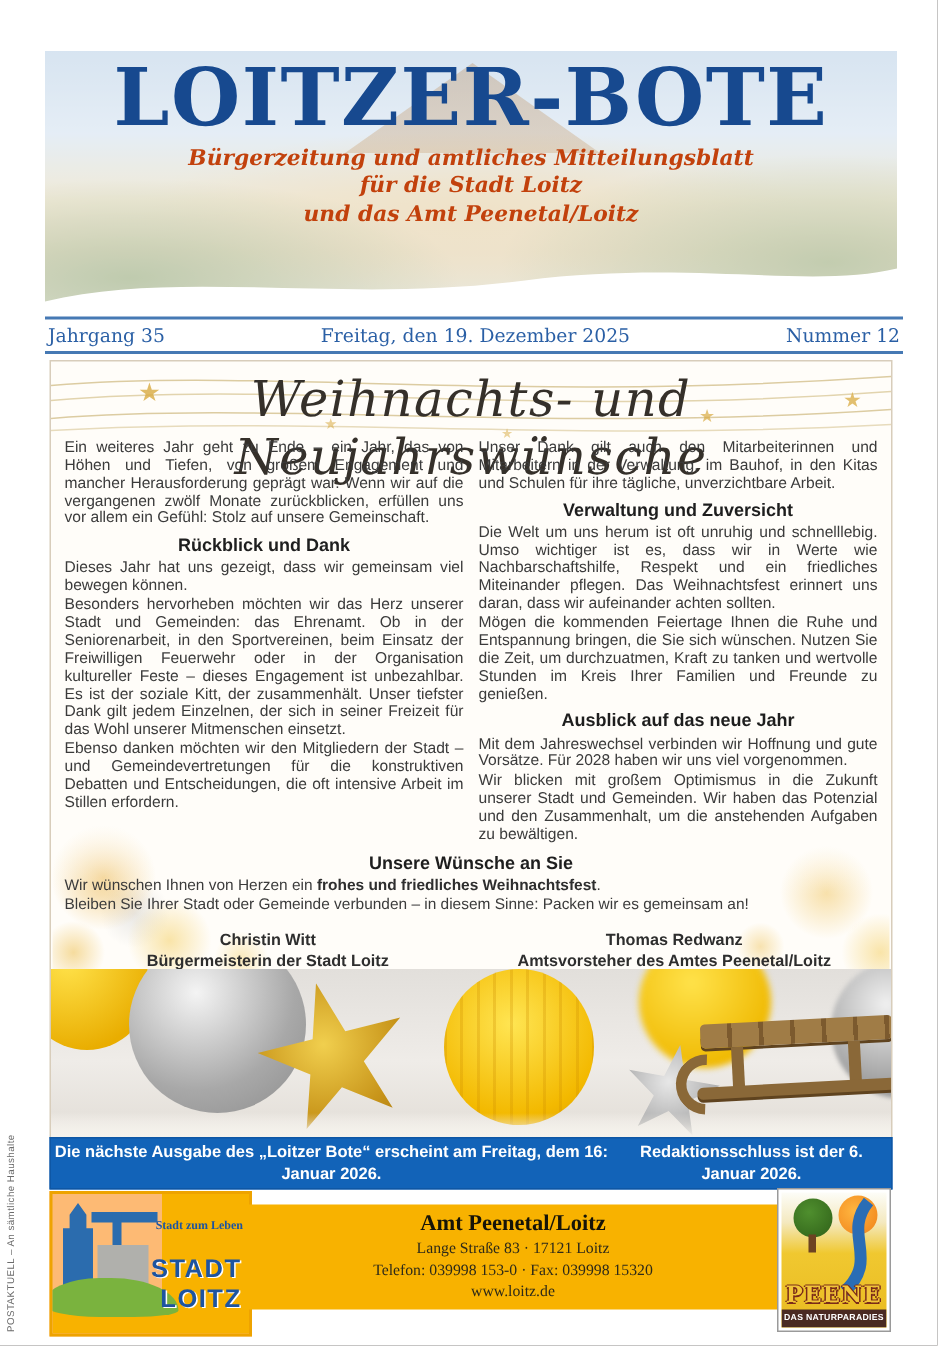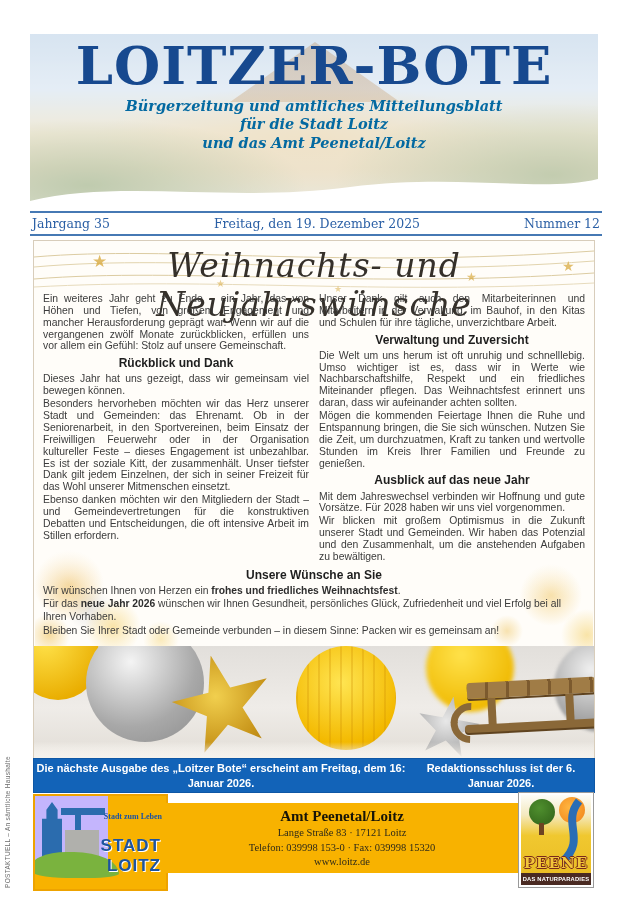--- a/index.html
+++ b/index.html
@@ -15,21 +15,21 @@
       radial-gradient(ellipse 50% 40% at 50% 62%, rgba(224,198,148,.95), transparent 78%),
       linear-gradient(#b3cce4 0%, #cddded 32%, #e3d7b4 58%, #ddcaa1 78%, #d3d2ba 100%);}
   .masthead-photo::after{content:"";position:absolute;inset:0;background:rgba(255,255,255,.48);}
   .masthead-roof{position:absolute;left:200px;top:8px;width:170px;height:60px;
     background:linear-gradient(#b98d5e,#caa172);clip-path:polygon(50% 0,100% 100%,0 100%);opacity:.35;}
   .masthead-wave{position:absolute;left:0;bottom:-1px;width:100%;height:34px;}
   .masthead-text{position:relative;z-index:2;text-align:center;}
   .masthead-title{margin-top:4px;font-family:"DejaVu Serif","Liberation Serif",serif;font-weight:bold;
     font-size:53px;line-height:1.05;color:#17498f;letter-spacing:1px;}
   .masthead-sub{margin-top:3px;font-family:"DejaVu Serif","Liberation Serif",serif;font-style:italic;
-    font-weight:bold;font-size:14.5px;line-height:1.3;color:#0369a1;}
+    font-weight:bold;font-size:14.5px;line-height:1.3;color:#c2410c;}
 
   
   .infobar{position:absolute;left:30px;top:211px;width:568px;display:flex;justify-content:space-between;
     border-top:2px solid #4679b4;border-bottom:2px solid #4679b4;padding:3px 2px;
     font-family:"DejaVu Serif","Liberation Serif",serif;font-size:12.5px;color:#2a5fa5;}
 
   
   .article-box{position:absolute;left:33px;top:240px;width:560px;height:517px;
     border:1px solid #d8cdbb;background:#fffdf9;overflow:hidden;}
   .headline-wrap{position:relative;height:50px;}
@@ -96,21 +96,21 @@
     border-radius:50%;border-right-color:transparent;border-bottom-color:transparent;transform:rotate(-40deg);}
   .strip-floor{position:absolute;left:0;right:0;bottom:0;height:16px;
     background:linear-gradient(rgba(250,249,246,0), #f5f2ec);}
 
   
   .banner{position:absolute;left:33px;top:758px;width:560px;height:33px;background:#1263b8;
     border:1px solid #0e57a5;color:#fff;font-weight:bold;font-size:11px;line-height:1.35;
     display:flex;align-items:center;justify-content:center;text-align:center;}
 
   
-  .stadt-box{position:absolute;left:33px;top:794px;width:131px;height:93px;background:#c4b5fd;
+  .stadt-box{position:absolute;left:33px;top:794px;width:131px;height:93px;background:#fdba74;
     border:2px solid #eea300;overflow:hidden;}
   .stadt-yellow{position:absolute;right:0;top:0;width:58px;height:100%;background:#f8b200;}
   .stadt-yellow2{position:absolute;left:0;bottom:0;width:100%;height:22px;background:#f8b200;}
   .stadt-church{position:absolute;left:7px;top:6px;width:20px;height:56px;background:#2b6cae;
     clip-path:polygon(50% 0,78% 14%,78% 30%,100% 30%,100% 100%,0 100%,0 30%,22% 30%,22% 14%);}
   .stadt-crane-h{position:absolute;left:26px;top:12px;width:44px;height:7px;background:#2b6cae;}
   .stadt-crane-v{position:absolute;left:40px;top:12px;width:6px;height:26px;background:#2b6cae;}
   .stadt-build{position:absolute;left:30px;top:34px;width:34px;height:28px;background:#b0b0ac;}
   .stadt-wave{position:absolute;left:-6px;top:56px;width:90px;height:26px;background:#7ab33e;
     border-radius:50% 60% 40% 50%/80% 100% 20% 40%;}
@@ -207,21 +207,20 @@
         <p>Mögen die kommenden Feiertage Ihnen die Ruhe und Entspannung bringen, die Sie sich wünschen. Nutzen Sie die Zeit, um durchzuatmen, Kraft zu tanken und wertvolle Stunden im Kreis Ihrer Familien und Freunde zu genießen.</p>
         <div class="subhead">Ausblick auf das neue Jahr</div>
         <p>Mit dem Jahreswechsel verbinden wir Hoffnung und gute Vorsätze. Für 2028 haben wir uns viel vorgenommen.</p>
         <p>Wir blicken mit großem Optimismus in die Zukunft unserer Stadt und Gemeinden. Wir haben das Potenzial und den Zusammenhalt, um die anstehenden Aufgaben zu bewältigen.</p>
       </div>
     </div>
 
     <div class="wishes">
       <div class="subhead">Unsere Wünsche an Sie</div>
       <p class="wish-line"><span>Wir wünschen Ihnen von Herzen ein </span><b>frohes und friedliches Weihnachtsfest</b><span>.</span></p>
-      <p class="wish-line"><span>Für das </span><b>neue Jahr 2026</b><span> wünschen wir Ihnen Gesundheit, persönliches Glück, Zufriedenheit und viel Erfolg bei all Ihren Vorhaben.</span></p>
       <p class="wish-line">Bleiben Sie Ihrer Stadt oder Gemeinde verbunden – in diesem Sinne: Packen wir es gemeinsam an!</p>
       <div class="signatures">
         <div class="sig">
           <div>Christin Witt</div>
           <div>Bürgermeisterin der Stadt Loitz</div>
         </div>
         <div class="sig">
           <div>Thomas Redwanz</div>
           <div>Amtsvorsteher des Amtes Peenetal/Loitz</div>
         </div>

